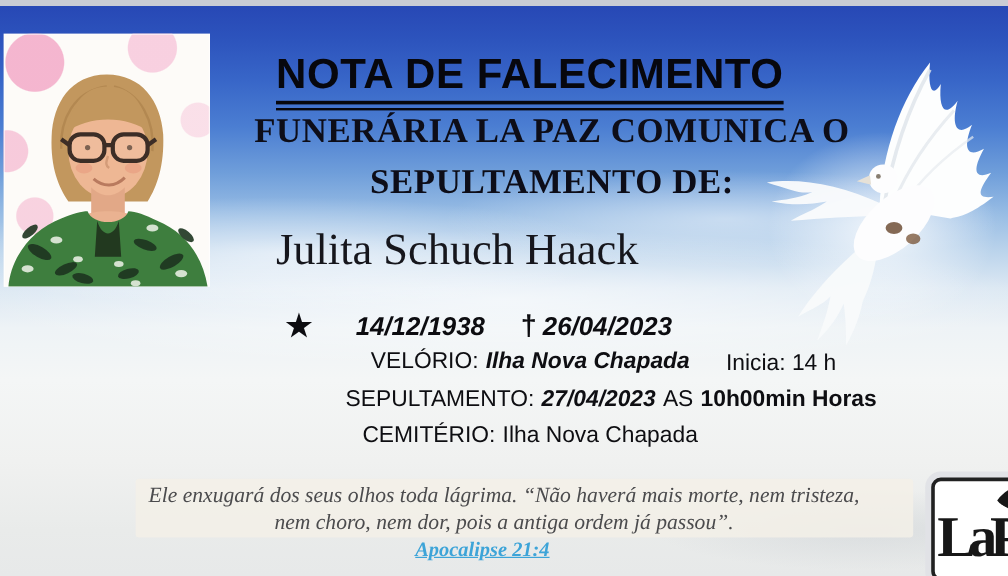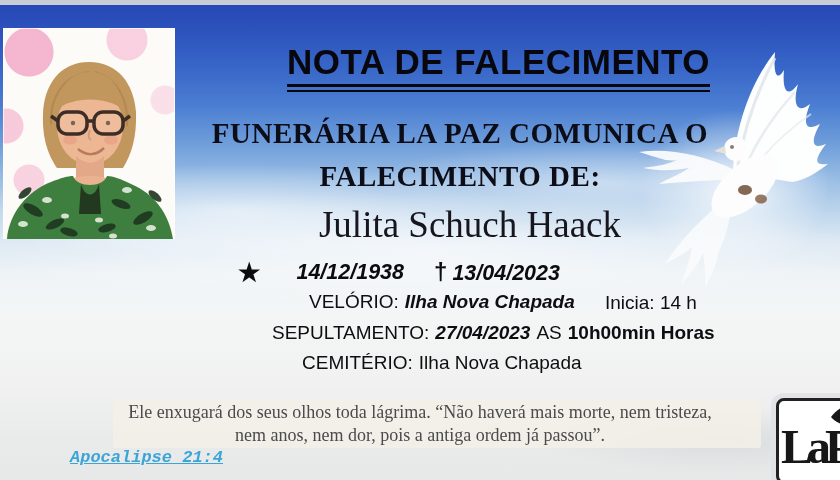--- a/index.html
+++ b/index.html
@@ -23,58 +23,58 @@
       radial-gradient(circle at 124px 12px, rgba(246,190,214,.7) 0 20px, transparent 21px),
       radial-gradient(circle at 3px 98px, rgba(243,170,200,.6) 0 17px, transparent 18px),
       radial-gradient(circle at 66px 88px, rgba(246,196,218,.5) 0 12px, transparent 13px),
       radial-gradient(circle at 162px 72px, rgba(246,190,214,.45) 0 14px, transparent 15px),
       radial-gradient(circle at 26px 152px, rgba(243,170,200,.5) 0 15px, transparent 16px),
       #fdfbf8;
     box-shadow: inset 0 0 0 1px rgba(255,255,255,.7);
   }
 
   
-  .title { position:absolute; left:230px; top:42px; width:480px; text-align:right;
+  .title { position:absolute; left:230px; top:42px; width:480px; text-align:left;
     font-weight:700; font-size:35px; letter-spacing:.5px; color:#07070d; }
   .u2 { display:inline-block; border-bottom:2px solid #07070d; padding-bottom:3px; }
   .u1 { display:inline-block; border-bottom:3px solid #07070d; padding-bottom:2px; }
 
-  .announce { position:absolute; left:180px; top:112px; width:560px; text-align:center;
+  .announce { position:absolute; left:180px; top:88px; width:560px; text-align:center;
     font-family:"Liberation Serif", serif; font-weight:700; font-size:29px; line-height:43px;
     letter-spacing:.5px; color:#0d0d18; }
 
-  .name { position:absolute; left:230px; top:203px; width:480px; text-align:center;
+  .name { position:absolute; left:230px; top:187px; width:480px; 
     font-family:"Liberation Serif", serif; font-size:37px; color:#16161c; }
 
   .dates { position:absolute; left:238px; top:258px; white-space:nowrap;
     font-size:21.5px; font-weight:700; font-style:italic; color:#0c0c10; display:flex; align-items:center; }
   .dates .star { font-style:normal; font-size:25px; margin-right:36px; line-height:1; }
   .dates .bdate { }
   .dates .dgroup { margin-left:30px; }
   .dates .cross { font-style:normal; font-size:24px; margin-right:5px; }
   .dates .age { margin-left:62px; }
 
   .row { position:absolute; white-space:nowrap; font-size:19px; color:#0e0e12; }
   #wake { left:309px; top:291px; }
   #wake-start { left:605px; top:292px; }
-  #burial { left:272px; top:322px; }
+  #burial { left:288px; top:322px; }
   #cemetery { left:291px; top:352px;margin-left:11px; }
   .bi { font-weight:700; font-style:italic; }
   .b { font-weight:700; }
   .seg { margin-left:6px; }
 
   
   .verse-card { position:absolute; left:113px; top:399px; width:648px; height:49px;
     background:rgba(243,240,232,.85); border-radius:3px; }
   .verse-line { position:absolute; left:70px; width:700px; text-align:center;
-    font-family:"Liberation Serif", serif; font-size:18px; color:#4b4b4d; }
+    font-family:"Liberation Serif", serif; font-style:italic; font-size:18px; color:#4b4b4d; }
   #verse1 { top:402px; }
   #verse2 { top:425px; }
-  .verse-ref { position:absolute; left:70px; top:448px; width:700px; 
-    font-family:Liberation Mono, monospace; font-style:italic; font-weight:700; font-size:17px;
+  .verse-ref { position:absolute; left:52px; top:448px; width:700px; text-align:center;
+    font-family:Liberation Serif, serif; font-style:italic; font-weight:700; font-size:17px;
     color:#3da4d8; text-decoration:underline; display:block; cursor:pointer; }
 
   
   .logo-box { position:absolute; left:776px; top:398px; width:92px; height:80px;
     background:#ffffff; border:3px solid #212121; border-radius:8px;
     box-shadow:0 0 0 5px rgba(224,225,230,.95); }
 
   .dove { position:absolute; left:635px; top:50px; width:205px; height:245px; }
   svg { display:block; }
 </style>
@@ -167,47 +167,47 @@
     <ellipse cx="110" cy="140" rx="7" ry="5" fill="#6e4f37" opacity=".85"></ellipse>
     <ellipse cx="126" cy="149" rx="6" ry="4.5" fill="#7d5a3e" opacity=".8"></ellipse>
   </svg>
 
   <div class="title">
     <span class="u2"><span class="u1">NOTA DE FALECIMENTO</span></span>
   </div>
 
   <div class="announce">
     <div>FUNERÁRIA LA PAZ COMUNICA O</div>
-    <div>FALECIMENTO DE:</div>
+    <div>SEPULTAMENTO DE:</div>
   </div>
 
   <div class="name">Julita Schuch Haack</div>
 
   <div class="dates">
     <span class="star">★</span>
     <span class="bdate">14/12/1938</span>
-    <span class="dgroup"><span class="cross">†</span><span>13/04/2023</span></span>
+    <span class="dgroup"><span class="cross">†</span><span>26/04/2023</span></span>
   </div>
 
   <div class="row" id="wake">
     <span>VELÓRIO:</span><span class="bi seg">Ilha Nova Chapada</span>
   </div>
   <div class="row" id="wake-start">Inicia: 14 h</div>
 
   <div class="row" id="burial">
     <span>SEPULTAMENTO:</span><span class="bi seg">27/04/2023</span><span class="seg">AS</span><span class="b seg">10h00min Horas</span>
   </div>
 
   <div class="row" id="cemetery">
     <span>CEMITÉRIO:</span><span class="seg">Ilha Nova Chapada</span>
   </div>
 
   <div class="verse-card"></div>
   <div class="verse-line" id="verse1">Ele enxugará dos seus olhos toda lágrima. “Não haverá mais morte, nem tristeza,</div>
-  <div class="verse-line" id="verse2">nem anos, nem dor, pois a antiga ordem já passou”.</div>
+  <div class="verse-line" id="verse2">nem choro, nem dor, pois a antiga ordem já passou”.</div>
   <a class="verse-ref">Apocalipse 21:4</a>
 
   <div class="logo-box">
     <svg viewBox="0 0 92 80" width="92" height="80">
       <text x="2" y="62" font-family="Liberation Serif, serif" font-size="48" font-weight="bold" fill="#171717" letter-spacing="-6">LaPaz</text>
       <path d="M52,16 C60,5 72,1 86,5 L74,12 L90,14 L70,21 C62,23 56,21 52,16 Z" fill="#171717"></path>
       <path d="M56,18 C64,24 74,26 84,24" stroke="#171717" stroke-width="2.5" fill="none"></path>
     </svg>
   </div>
 </div>

